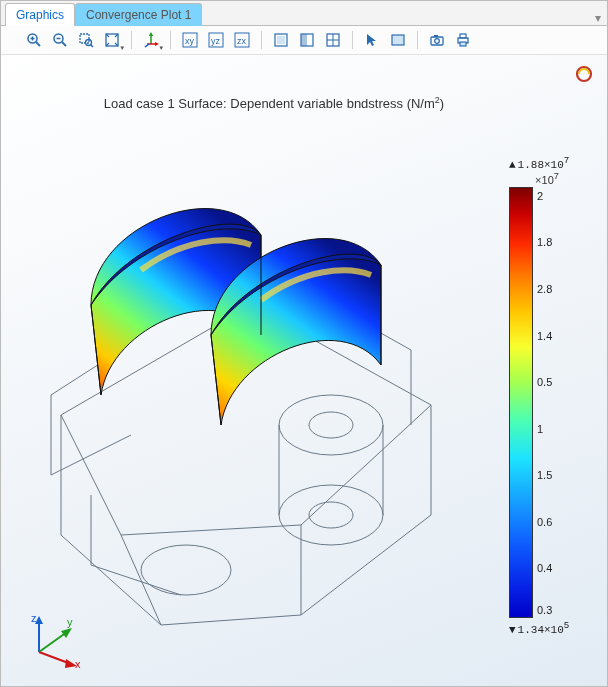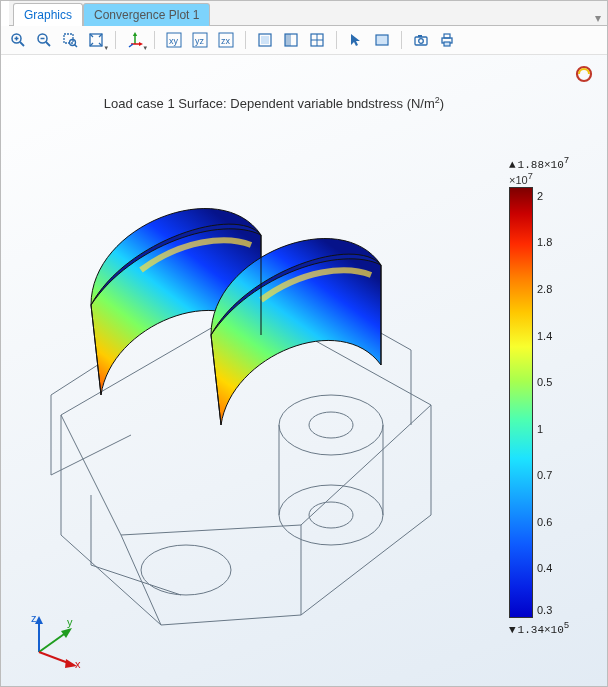--- a/index.html
+++ b/index.html
@@ -22,21 +22,20 @@
     border: 1px solid #bcbcbc;
   }
   .tabbar {
     display: flex;
     align-items: flex-end;
     background: #f3f3f3;
     border-bottom: 1px solid #bcbcbc;
     height: 24px;
     padding-left: 4px;
     gap: 0;
-    margin-left: 8px;
   }
   .tab {
     height: 22px;
     line-height: 22px;
     padding: 0 10px;
     border: 1px solid #bcbcbc;
     border-bottom: none;
     background: #7dd3fc;
     margin-right: 0;
     border-top-left-radius: 3px;
@@ -55,21 +54,21 @@
     display:flex;
     align-items:center;
     padding-right:6px;
     gap:4px;
     color:#888;
   }
   .toolbar {
     display: flex;
     align-items: center;
     height: 28px;
-    padding: 0 6px;
+    padding: 0 22px;
     gap: 4px;
     background: #fcfcfc;
     border-bottom: 1px solid #e1e1e1;
   }
   .tbtn {
     width: 22px;
     height: 22px;
     display: flex;
     align-items: center;
     justify-content: center;
@@ -127,21 +126,21 @@
   .cb-max, .cb-min {
     font-size: 11px;
     color: #222;
     text-align: left;
     white-space: nowrap;
     font-family: Liberation Mono, monospace;
   }
   .cb-max .arrow, .cb-min .arrow { font-size:11px; margin-right:2px; }
   .cb-exp {
     font-size: 11px;
-    text-align: left;
+    text-align: center;
     padding-right: 2px;
   }
   .cb-body {
     flex: 1 1 auto;
     display: flex;
     margin: 2px 0;
   }
   .cb-bar {
     width: 22px;
     border: 1px solid #333;
@@ -376,21 +375,21 @@
       <div class="cb-exp"><span>×10</span><sup>7</sup></div>
       <div class="cb-body">
         <div class="cb-bar"></div>
         <div class="cb-ticks">
           <span class="cb-tick" style="top:2%">2</span>
           <span class="cb-tick" style="top:12.8%">1.8</span>
           <span class="cb-tick" style="top:23.6%">2.8</span>
           <span class="cb-tick" style="top:34.4%">1.4</span>
           <span class="cb-tick" style="top:45.2%">0.5</span>
           <span class="cb-tick" style="top:56%">1</span>
-          <span class="cb-tick" style="top:66.8%">0.7</span>
+          <span class="cb-tick" style="top:66.8%">1.5</span>
           <span class="cb-tick" style="top:77.6%">0.6</span>
           <span class="cb-tick" style="top:88.4%">0.4</span>
           <span class="cb-tick" style="top:98%">0.3</span>
         </div>
       </div>
       <div class="cb-min"><span class="arrow">▼</span><span>1.34×10</span><sup>5</sup></div>
     </div>
 
     <svg class="axis-orient" viewBox="0 0 70 60">
       <line x1="20" y1="42" x2="20" y2="12" stroke="#1560d0" stroke-width="2"></line>

